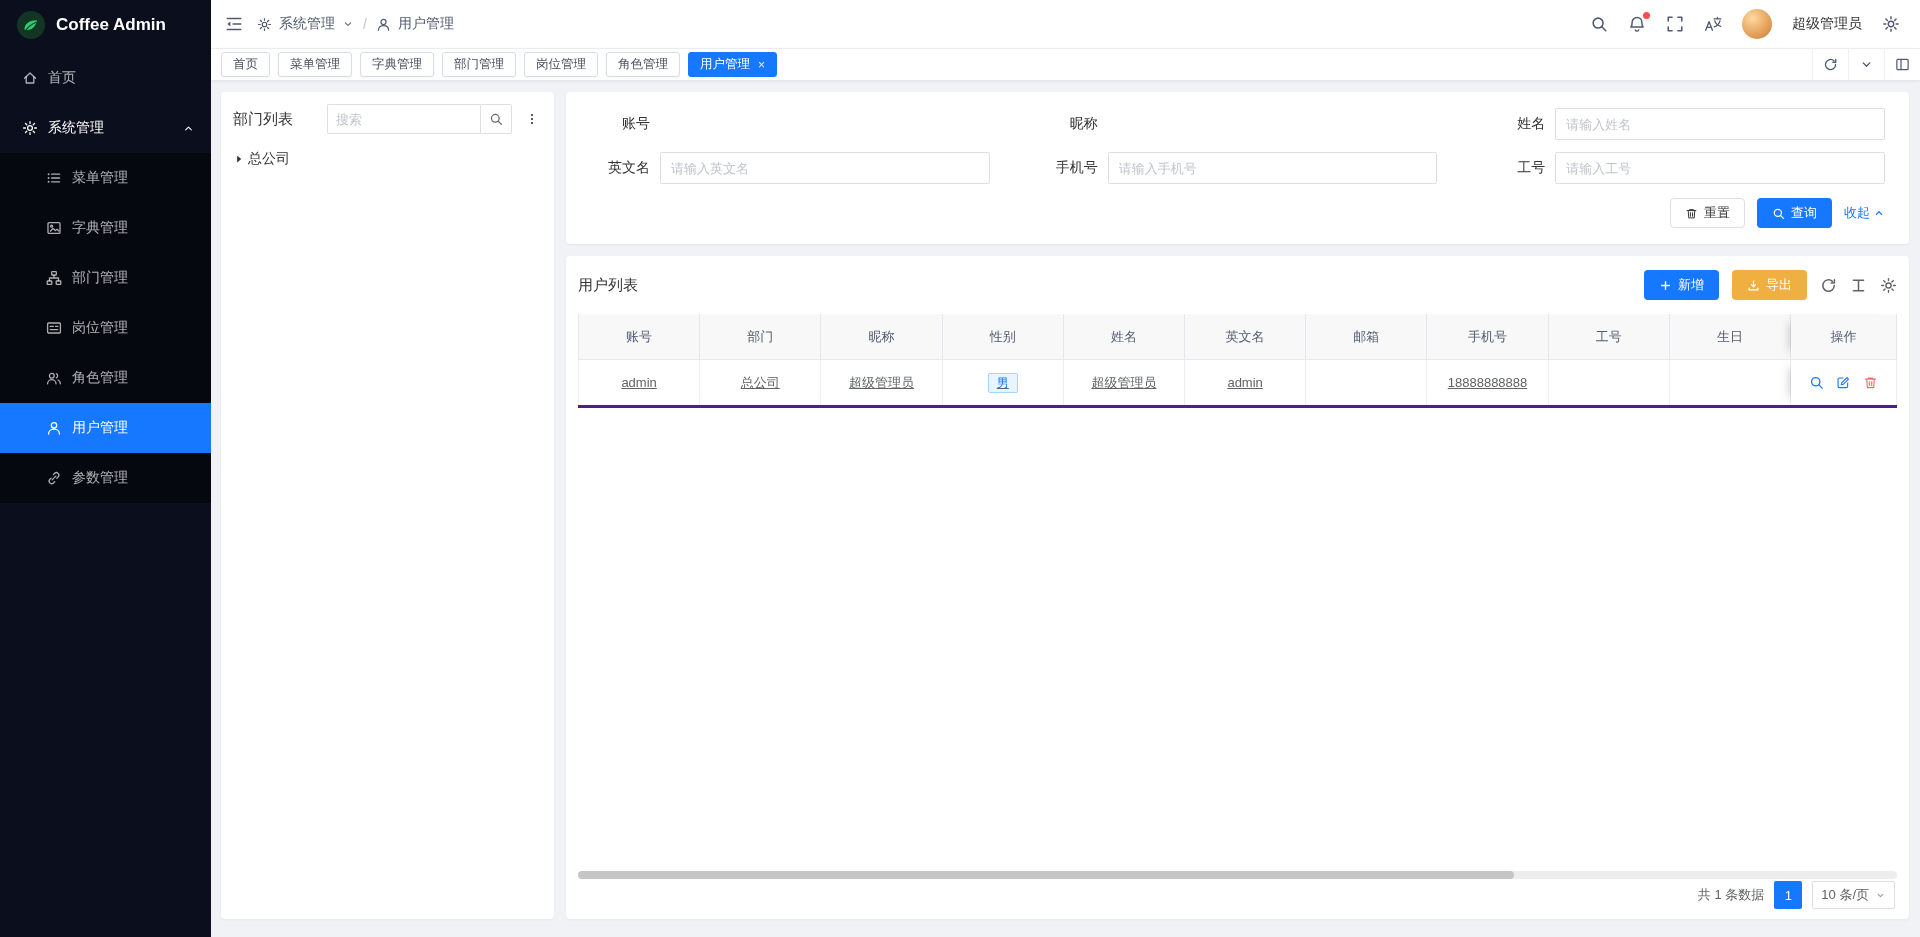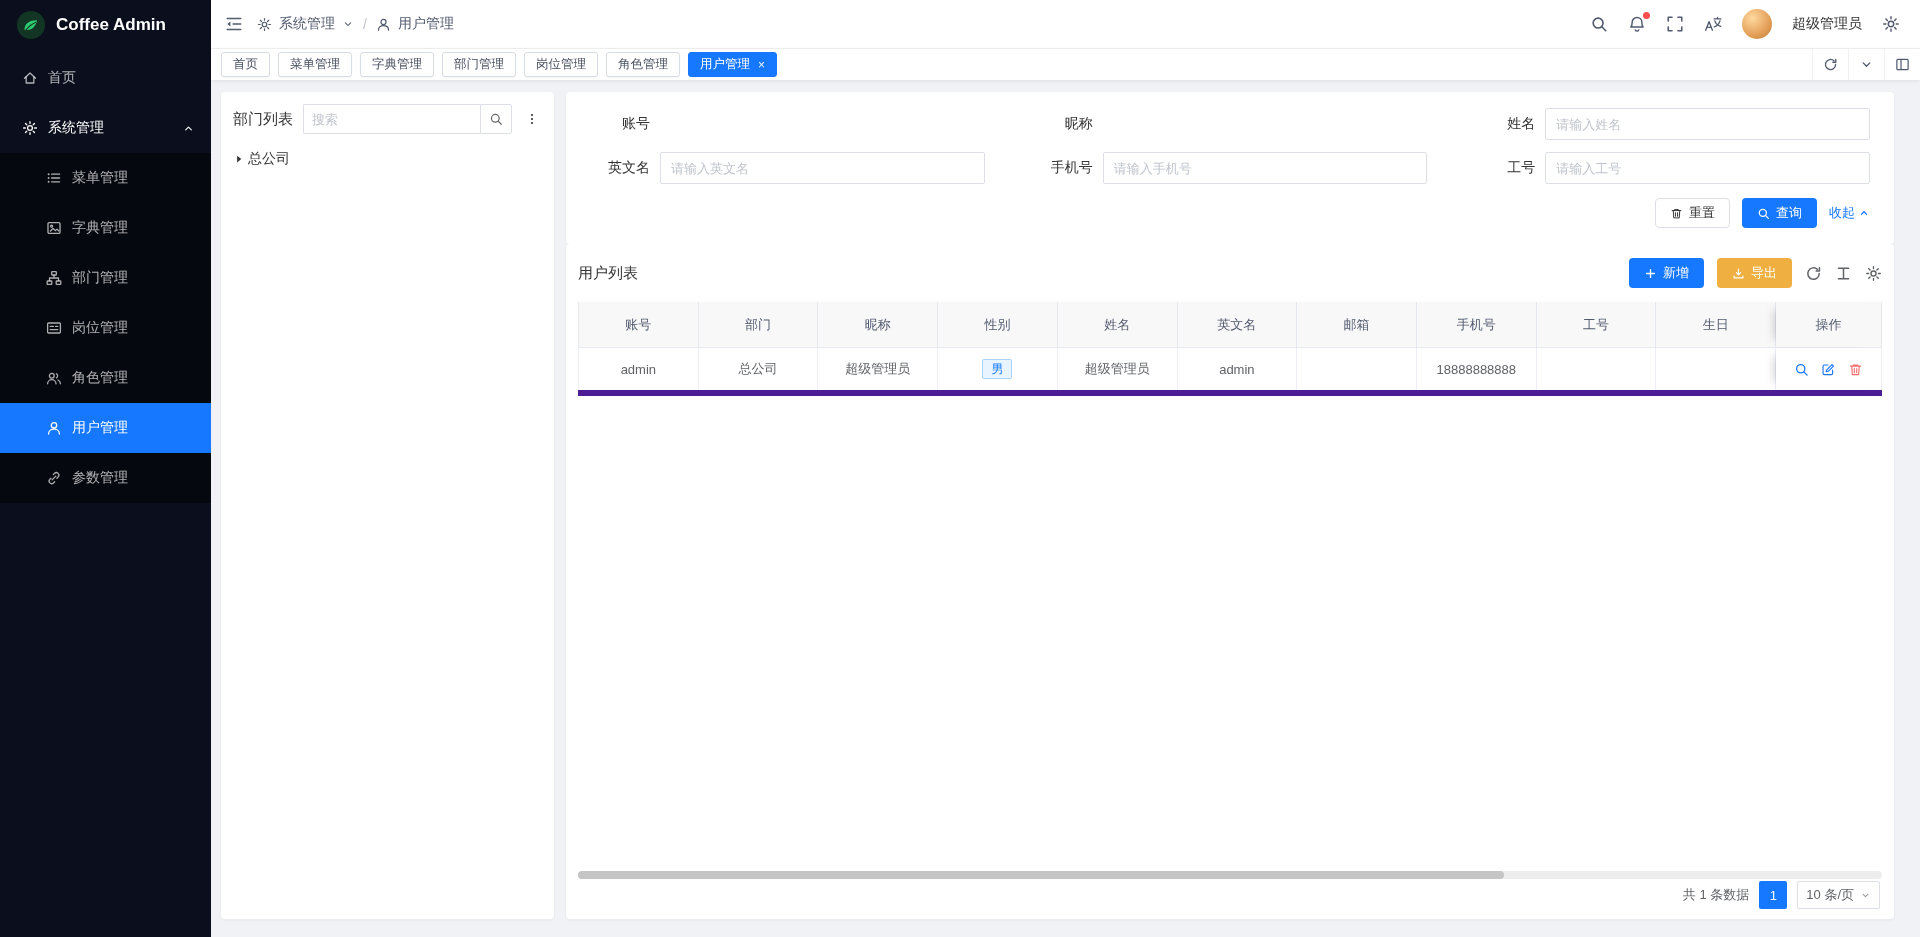--- a/index.html
+++ b/index.html
@@ -42,28 +42,28 @@
   .tabbar { height:31px; background:#fff; display:flex; align-items:center; padding-left:10px; box-shadow:0 1px 4px rgba(0,0,0,.08); position:relative; z-index:2; flex-shrink:0; }
   .tab { height:25px; display:inline-flex; align-items:center; padding:0 11px; margin-right:8px; background:#fff; border:1px solid #d8dce5; border-radius:3px; font-size:12.5px; color:#495060; cursor:pointer; box-shadow:0 1px 2px rgba(0,0,0,.04); white-space:nowrap; }
   .tab.active { background:#1677ff; border-color:#1677ff; color:#fff; }
   .tab .close { margin-left:8px; font-size:12px; line-height:1; opacity:.95; }
   .tab-tools { margin-left:auto; display:flex; height:100%; align-items:center; }
   .tab-tool { width:36px; height:100%; display:flex; align-items:center; justify-content:center; border-left:1px solid #f0f0f0; color:#515a6e; cursor:pointer; }
   .tab-tool .ti { width:15px; height:15px; }
   .tab-tool .ti svg { width:100%; height:100%; display:block; }
 
   
-  .content { flex:1; min-height:0; display:flex; gap:12px; padding:12px 26px 18px 10px; background:#f0f2f5; }
+  .content { flex:1; min-height:0; display:flex; gap:12px; padding:12px 11px 18px 10px; background:#f0f2f5; }
   .card { background:#fff; border-radius:4px; box-shadow:0 1px 3px rgba(0,0,0,.05); }
 
   
   .dept-card { width:333px; flex-shrink:0; padding:12px; }
   .dept-head { display:flex; align-items:center; gap:10px; }
   .dept-title { font-size:15px; color:#333; flex-shrink:0; }
-  .dept-search { flex:1; min-width:0; display:flex; }
+  .dept-search { flex:1; min-width:0; display:flex;margin-left:24px; }
   .dept-search input { flex:1; min-width:0; height:30px; border:1px solid #dcdfe6; border-right:none; border-radius:2px 0 0 2px; padding:0 8px; font-size:13px; color:#333; outline:none; }
   .dept-search-btn { width:32px; height:30px; border:1px solid #dcdfe6; border-radius:0 2px 2px 0; background:#fff; display:flex; align-items:center; justify-content:center; color:#666; cursor:pointer; }
   .dept-search-btn .ti, .dots-btn .ti { width:14px; height:14px; }
   .dept-search-btn svg, .dots-btn svg { width:100%; height:100%; display:block; }
   .dots-btn { width:20px; display:flex; justify-content:center; color:#333; cursor:pointer; }
   .tree { margin-top:14px; }
   .tree-node { display:flex; align-items:center; gap:3px; font-size:14px; color:#333; cursor:pointer; padding:2px 0; }
   .tree-caret { width:12px; height:12px; color:#333; }
   .tree-caret svg { width:100%; height:100%; display:block; }
 
@@ -81,35 +81,35 @@
   .btn .bi { width:13px; height:13px; }
   .btn .bi svg { width:100%; height:100%; display:block; }
   .btn-plain { background:#fff; border-color:#dcdfe6; color:#333; }
   .btn-primary { background:#1677ff; color:#fff; }
   .btn-warning { background:#efb041; color:#fff; }
   .link-collapse { color:#1677ff; font-size:13px; display:inline-flex; align-items:center; gap:3px; cursor:pointer; }
   .link-collapse .ti { width:12px; height:12px; }
   .link-collapse svg { width:100%; height:100%; display:block; }
 
   
-  .table-card { flex:1; min-height:0; position:relative; padding:14px 12px 0; }
+  .table-card { margin-top:12px; flex:1; min-height:0; position:relative; padding:14px 12px 0; }
   .tc-head { display:flex; align-items:center; }
   .tc-title { font-size:15px; color:#333; }
   .tc-actions { margin-left:auto; display:flex; align-items:center; gap:13px; }
   .tc-iconbtn { width:17px; height:17px; color:#606266; cursor:pointer; }
   .tc-iconbtn svg { width:100%; height:100%; display:block; }
 
   .utable { margin-top:14px; font-size:13px; color:#606266; }
   .trow { display:flex; }
   .tcell { flex:1 1 0; min-width:0; display:flex; align-items:center; justify-content:center; border-right:1px solid #ebeef5; overflow:hidden; white-space:nowrap; }
   .tcell:first-child { border-left:1px solid #ebeef5; }
   .thead .trow { height:46px; border-bottom:1px solid #e6e9ef; }
   .thead .tcell { background:#f8f8f9; color:#515a6e; border-right:1px solid #e4e7ee; }
   .thead .tcell:first-child { border-left:1px solid #e4e7ee; }
-  .tbody .trow { height:48px; border-bottom:6px solid #4c1d95; }
+  .tbody .trow { height:48px; border-bottom:3px solid #4c1d95;text-decoration:underline; }
   .op-cell { flex:0 0 106px; box-shadow:-10px 0 10px -8px rgba(0,0,0,.18); }
   .tag-male { background:#e8f4ff; border:1px solid #a8d4ff; color:#1677ff; font-size:12px; line-height:18px; padding:0 8px; border-radius:2px; }
   .row-actions { display:flex; gap:12px; align-items:center; }
   .act-icon { width:15px; height:15px; cursor:pointer; }
   .act-icon svg { width:100%; height:100%; display:block; }
   .act-view, .act-edit { color:#1677ff; }
   .act-del { color:#f56c6c; }
 
   .hscroll { position:absolute; left:12px; right:12px; bottom:40px; height:8px; background:#ededed; border-radius:4px; }
   .hscroll-thumb { width:71%; height:100%; background:#c5c5c5; border-radius:4px; cursor:pointer; }

